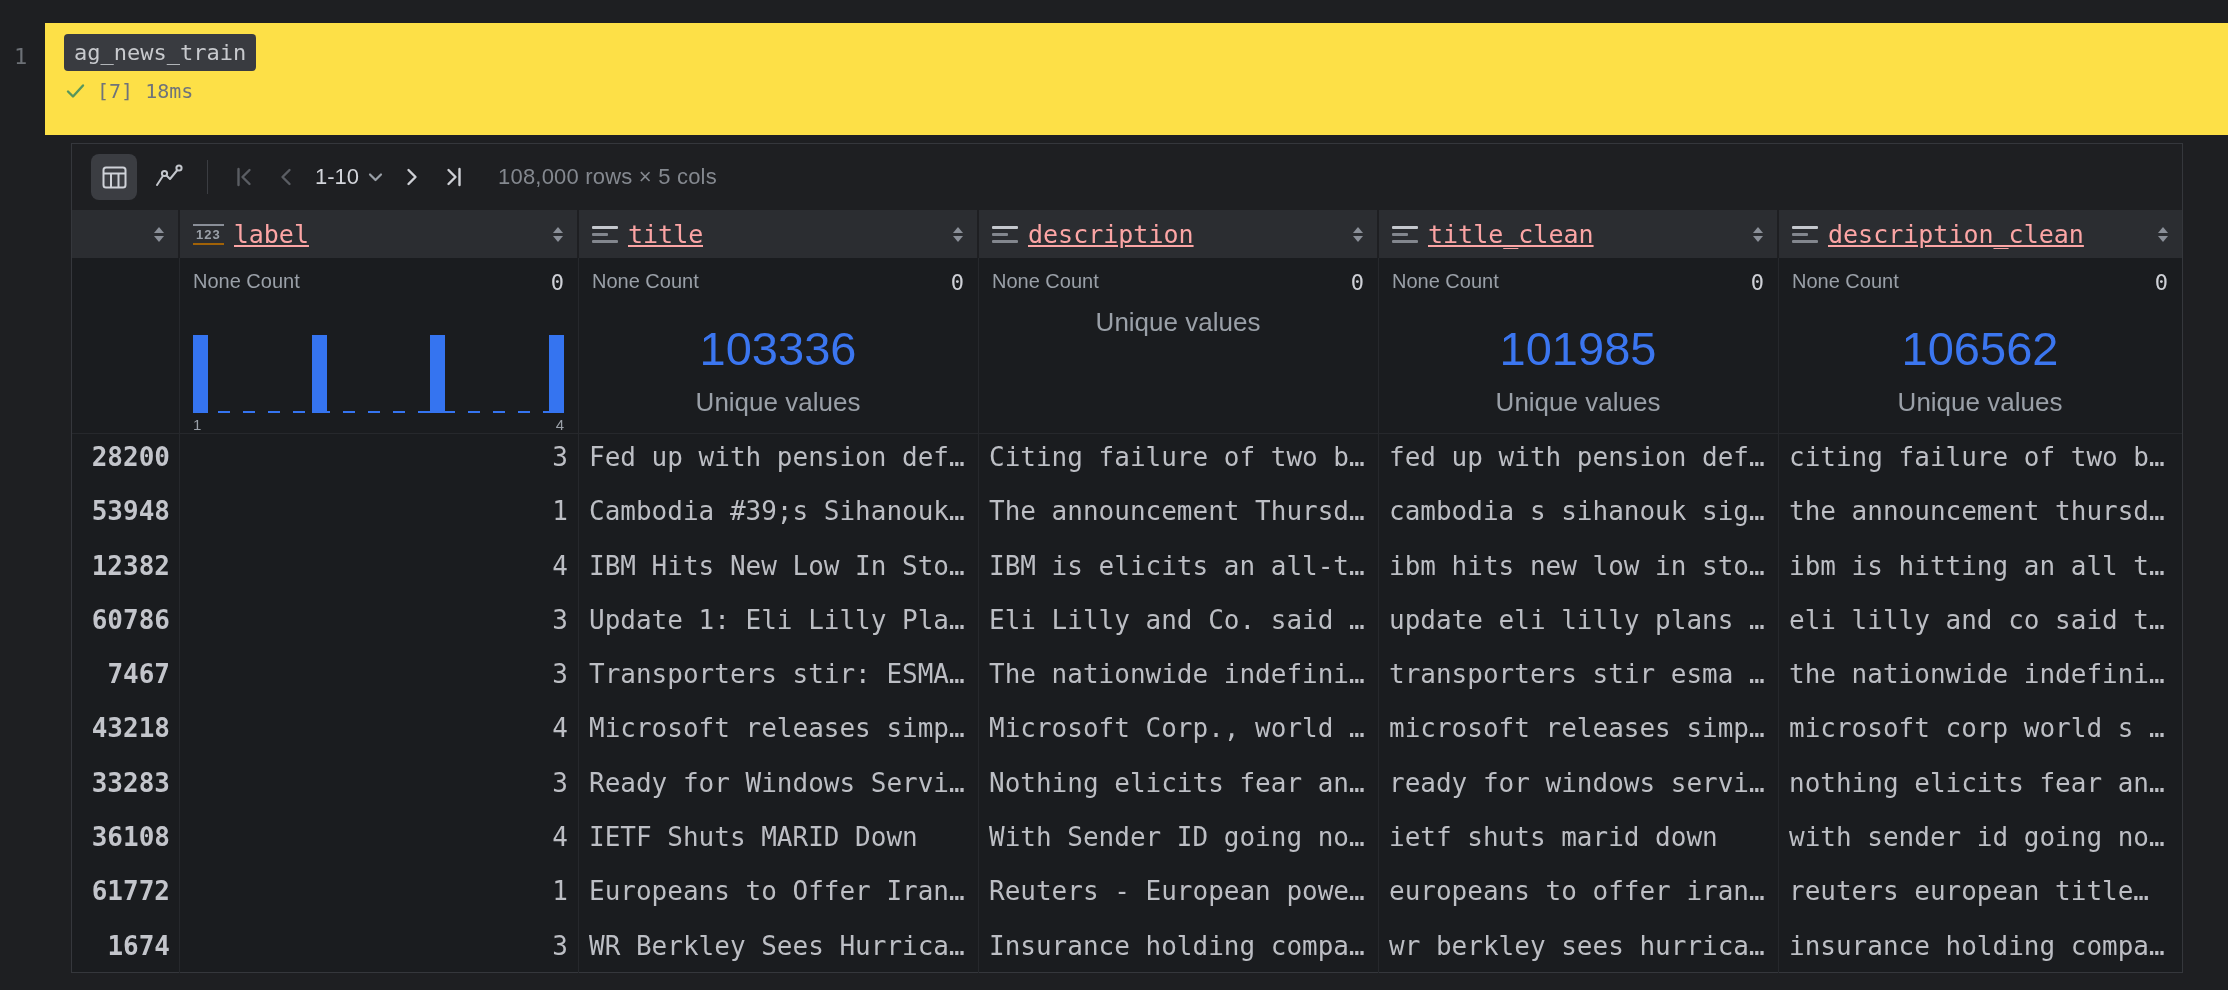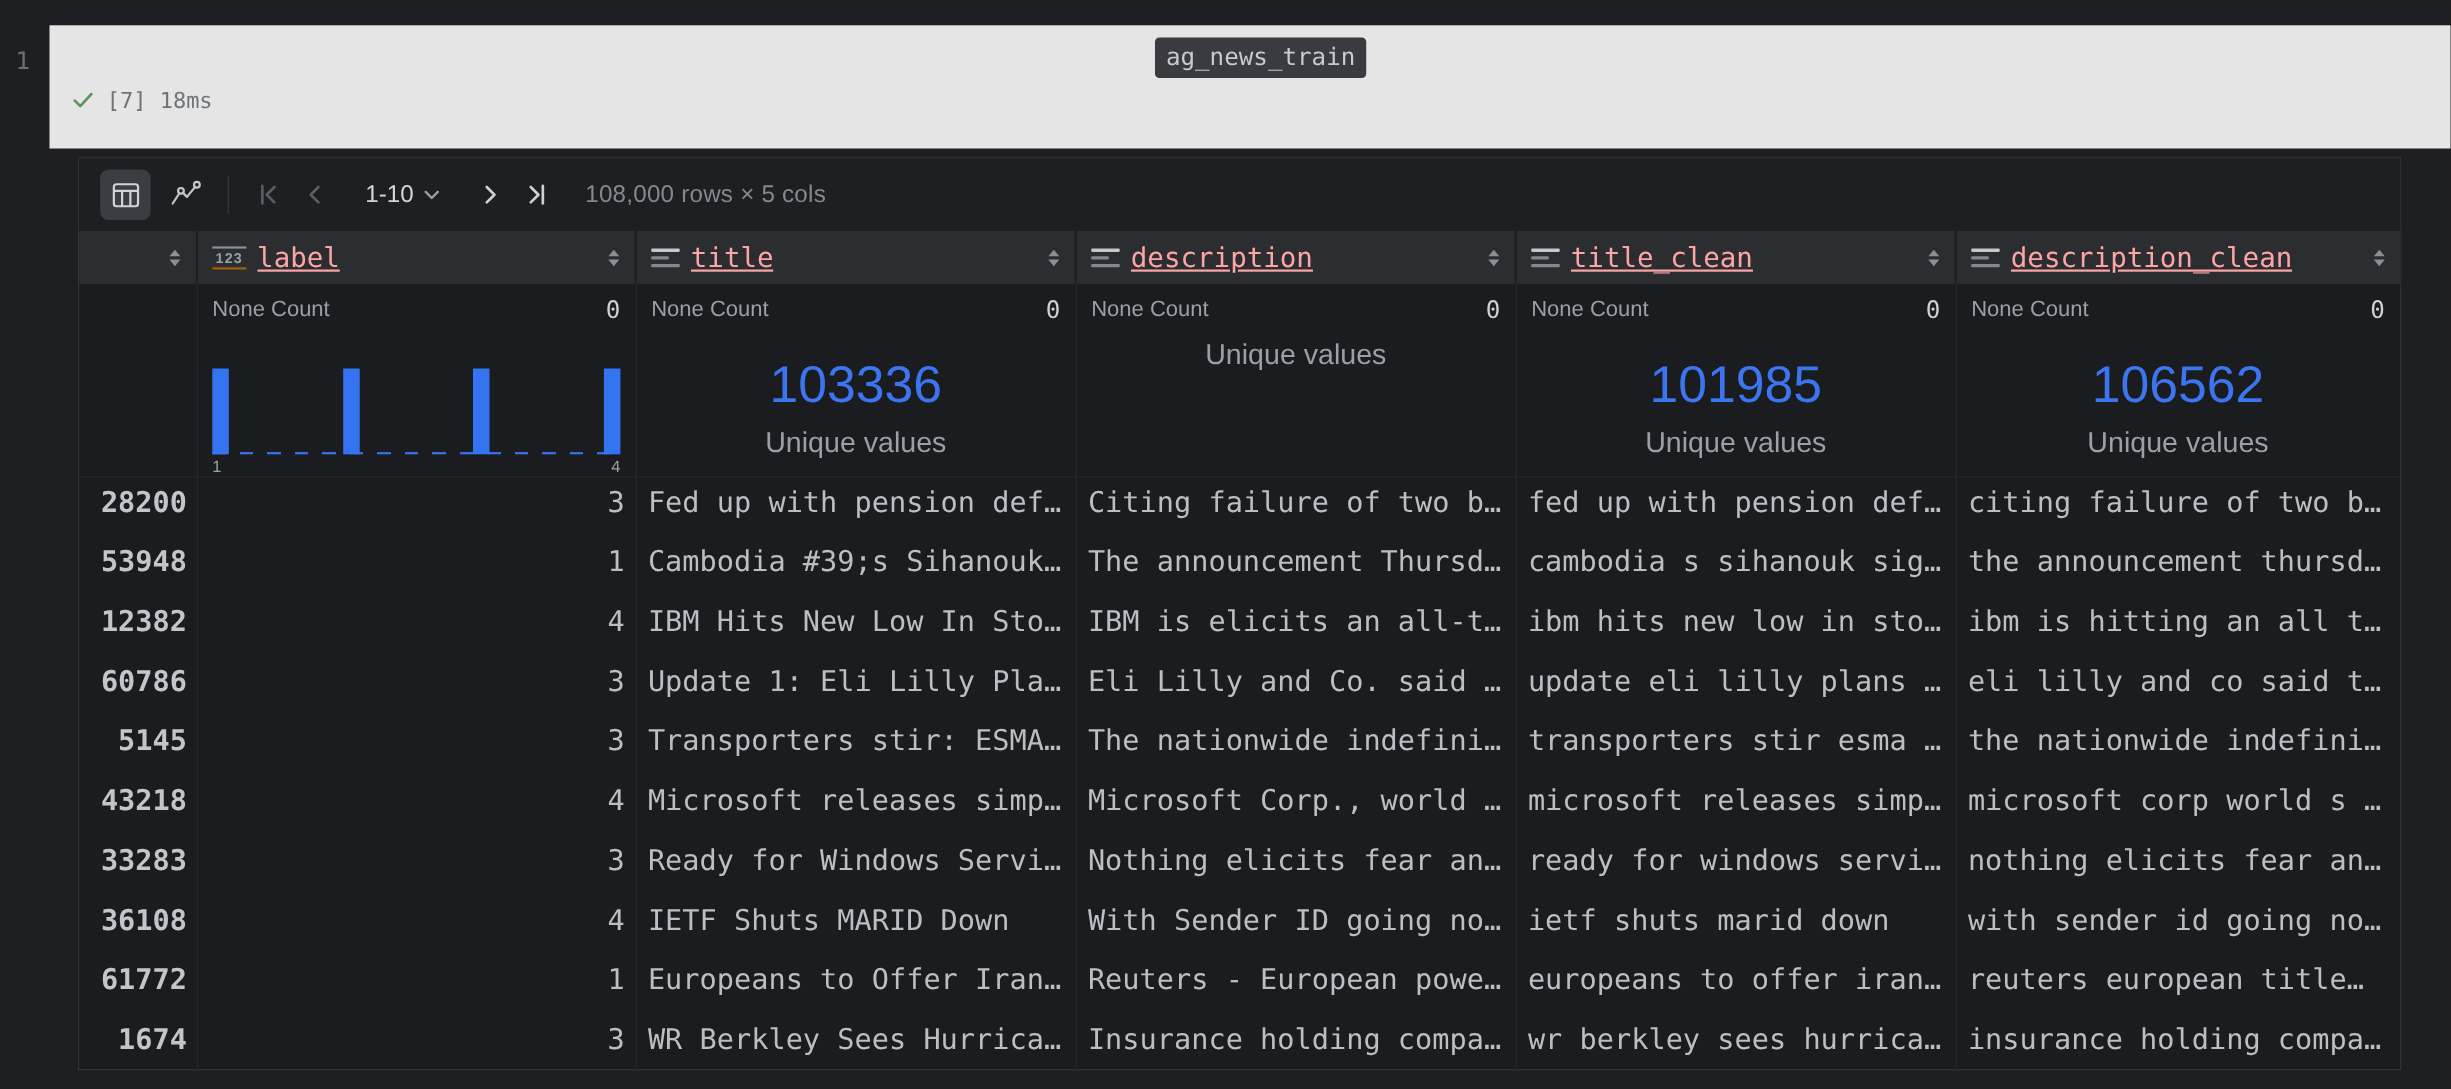--- a/index.html
+++ b/index.html
@@ -1,39 +1,39 @@
 <!DOCTYPE html>
 <html><head>
 <meta charset="utf-8">
 <style>
   html,body{margin:0;padding:0;background:#1e1f22;}
   .screen{position:relative;width:2228px;height:990px;background:#1e1f22;overflow:hidden;
           font-family:"Liberation Sans",sans-serif;}
 
   
   .line-number{position:absolute;left:14px;top:44px;font:22px "DejaVu Sans Mono",monospace;color:#6c7076;}
-  .cell-band{position:absolute;left:45px;right:0;top:23px;height:112px;background:#e5e5e5;text-align:center;}
+  .cell-band{position:absolute;left:45px;right:0;top:23px;height:112px;background:#fde047;}
   .code-line{padding:11px 0 0 19px;}
   .code-token{display:inline-block;background:#393b40;border-radius:4px;padding:6px 10px;
               font:22px "DejaVu Sans Mono",monospace;color:#c8cace;}
   .status-line{display:flex;align-items:center;gap:12px;margin-top:8px;padding-left:21px;}
   .status-line .txt{font:20px "DejaVu Sans Mono",monospace;color:#6f737a;}
 
   
   .panel{position:absolute;left:71px;top:143px;width:2112px;height:830px;box-sizing:border-box;
          background:#1a1c1f;border:1px solid #35373c;display:flex;flex-direction:column;}
 
   
   .toolbar{height:66px;flex:0 0 66px;background:#1e1f22;display:flex;align-items:center;padding-left:19px;}
   .tb-btn{width:46px;height:46px;border-radius:8px;display:grid;place-items:center;}
   .tb-btn.active{background:#3b3d42;}
   .tb-btn + .tb-btn{margin-left:8px;}
   .tb-divider{width:1px;height:34px;background:#3b3d42;margin:0 16px 0 16px;}
   .nav-btn{width:42px;height:42px;display:grid;place-items:center;}
-  .page-select{display:flex;align-items:center;gap:9px;margin:0 24px;}
+  .page-select{display:flex;align-items:center;gap:9px;margin:0 7px;}
   .page-select .range{font:500 22px "Liberation Sans",sans-serif;color:#d3d5db;}
   .summary{margin-left:24px;font:22px "Liberation Sans",sans-serif;color:#84888f;letter-spacing:.2px;}
 
   
   .grid-cols{display:grid;grid-template-columns:108px 399px 400px 400px 400px auto;}
 
   
   .thead{height:48px;flex:0 0 48px;background:#1e1f22;}
   .th{background:#2b2d31;display:flex;align-items:center;padding:0 14px 0 13px;min-width:0;
       border-right:2px solid #1e1f22;box-sizing:border-box;}
@@ -307,21 +307,21 @@
   </div>
         <div class="tr grid-cols">
     <div class="td idx">60786</div>
     <div class="td num">3</div>
     <div class="td">Update 1: Eli Lilly Pla…</div>
     <div class="td">Eli Lilly and Co. said …</div>
     <div class="td">update eli lilly plans …</div>
     <div class="td">eli lilly and co said t…</div>
   </div>
         <div class="tr grid-cols">
-    <div class="td idx">5145</div>
+    <div class="td idx">7467</div>
     <div class="td num">3</div>
     <div class="td">Transporters stir: ESMA…</div>
     <div class="td">The nationwide indefini…</div>
     <div class="td">transporters stir esma …</div>
     <div class="td">the nationwide indefini…</div>
   </div>
         <div class="tr grid-cols">
     <div class="td idx">43218</div>
     <div class="td num">4</div>
     <div class="td">Microsoft releases simp…</div>

